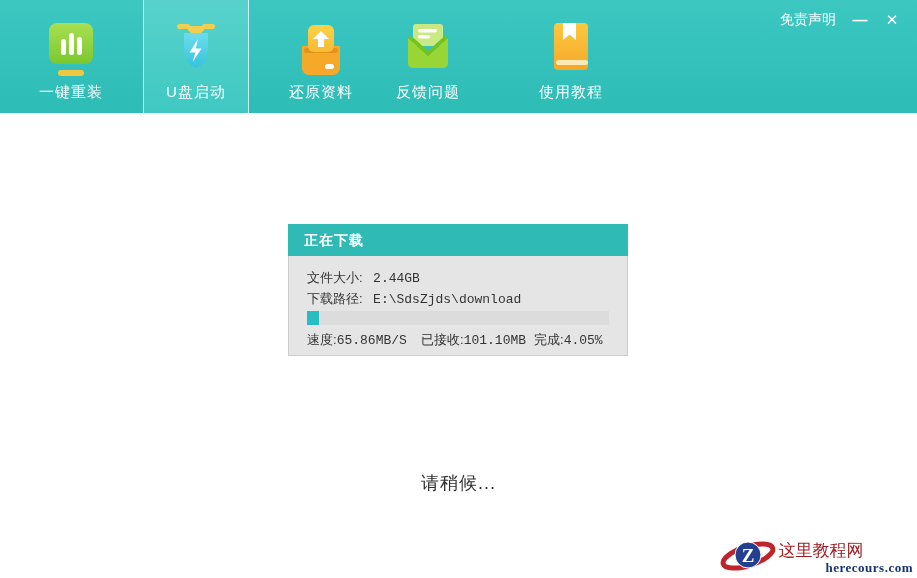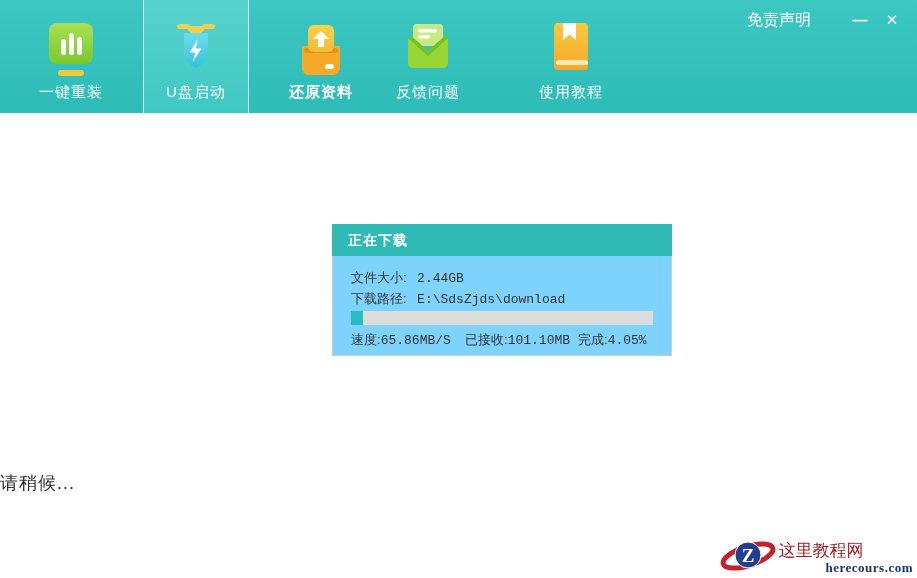--- a/index.html
+++ b/index.html
@@ -20,40 +20,40 @@
     background: linear-gradient(180deg, #3cc7c1 0%, #2ebcb7 100%);
   }
 
   .tab {
     position: absolute; top: 0; height: 113px; width: 106px;
     display: flex; flex-direction: column; align-items: center;
     justify-content: flex-start; cursor: pointer;
   }
   .tab-0 { left: 18px; }
   .tab-1 { left: 143px; }
-  .tab-2 { left: 268px; font-weight: bold; }
+  .tab-2 { left: 268px; }
   .tab-3 { left: 375px; }
   .tab-4 { left: 518px; }
   .tab.selected {
     background: linear-gradient(180deg, #58d2cc 0%, #3fc8c2 100%);
     border-left: 1px solid rgba(255,255,255,0.75);
     border-right: 1px solid rgba(255,255,255,0.75);
   }
   .tab-icon { margin-top: 22px; height: 55px; display: block; }
   .tab-label {
     margin-top: 6px; font-size: 15px; color: #ffffff; letter-spacing: 1px;
     white-space: nowrap;
   }
 
   
   .titlebar-right {
     position: absolute; top: 10px; right: 14px;
     display: flex; align-items: center; height: 20px;
   }
-  .disclaimer-link { color: #ffffff; font-size: 16px; margin-right: 38px; cursor: pointer; }
+  .disclaimer-link { color: #ffffff; font-size: 14px; margin-right: 13px; cursor: pointer; }
   .win-btn {
     color: #ffffff; font-size: 15px; font-weight: bold;
     width: 22px; text-align: center; cursor: pointer; line-height: 20px;
     background: transparent; border: none; font-family: inherit;
   }
   .win-btn.min { margin-right: 10px; }
 
   
   .brand { position: absolute; top: 38px; right: 10px; display: flex; align-items: flex-start; }
   .brand-swirl { margin-right: 8px; margin-top: 2px; }
@@ -64,23 +64,22 @@
   }
   .brand-sub {
     color: #ffffff; font-size: 12px; margin-top: 4px;
     letter-spacing: 15px; white-space: nowrap; text-indent: 4px;
   }
 
   
   .dialog {
     position: absolute; left: 288px; top: 224px;
     width: 340px; height: 132px;
-    background: #7dd3fc;
+    background: #e5e5e5;
     border: 1px solid #cccccc;
-    margin-left: 44px;
   }
   .dialog-header {
     position: absolute; top: -1px; left: -1px;
     width: 340px; height: 32px;
     background: #2fbab6;
     color: #ffffff; font-size: 14px; font-weight: bold;
     line-height: 32px; padding-left: 16px; letter-spacing: 1px;
   }
   .drow { position: absolute; left: 18px; white-space: nowrap; }
   .drow-filesize { top: 43px; }
@@ -101,21 +100,21 @@
   .stats-row { position: absolute; top: 105px; left: 0; width: 100%; height: 16px; }
   .stat { position: absolute; white-space: nowrap; }
   .stat-speed { left: 18px; }
   .stat-received { left: 132px; }
   .stat-complete { left: 245px; text-align: center; }
   .stat .dlabel { margin-right: 0; }
 
   
   .wait-text {
     position: absolute; top: 471px; left: 0; width: 917px;
-    font-size: 18px; color: #2f2f2f; letter-spacing: 1px;
+    text-align: center; font-size: 18px; color: #2f2f2f; letter-spacing: 1px;
   }
 
   
   .watermark {
     position: absolute; right: 0; bottom: 0;
     display: flex; align-items: center;
   }
   .wm-icon { display: block; }
   .wm-text { display: flex; flex-direction: column; margin-left: 2px; padding-right: 4px; }
   .wm-site { font-size: 17px; font-weight: normal; color: #9e1d22; line-height: 19px; white-space: nowrap; }

